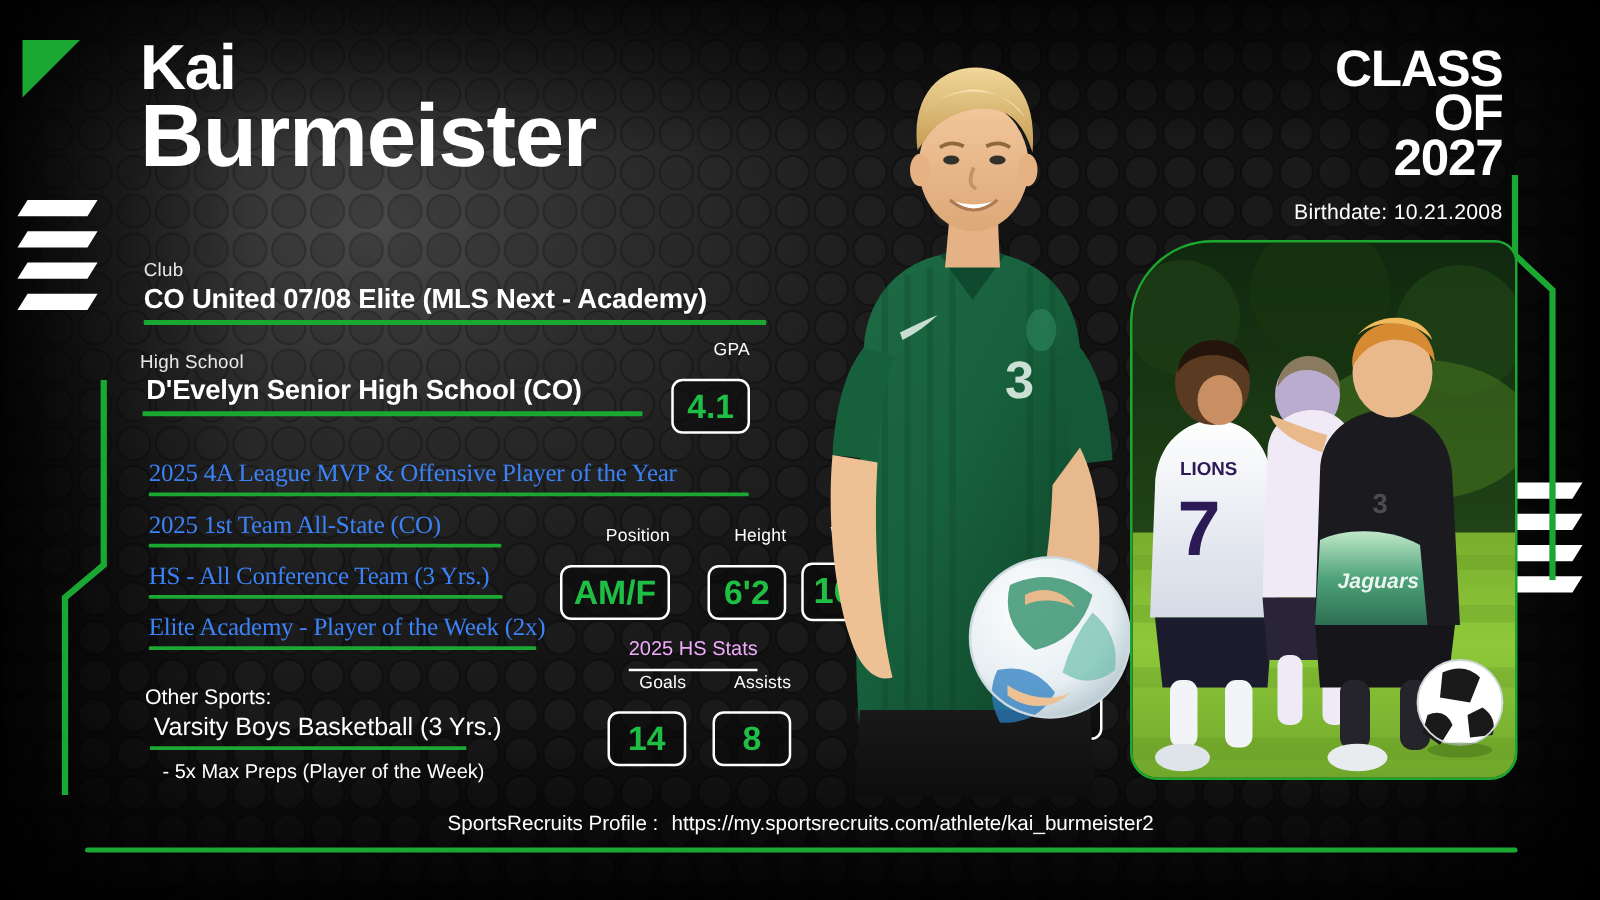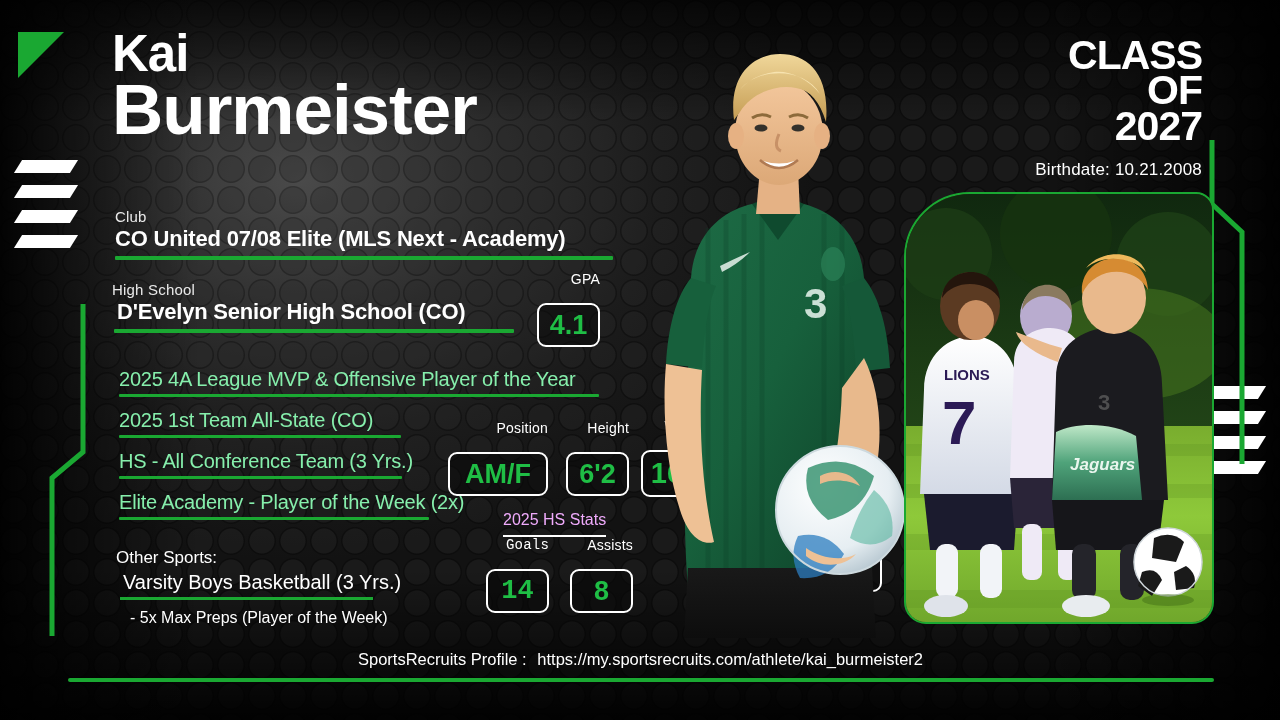--- a/index.html
+++ b/index.html
@@ -76,22 +76,23 @@
   #club-field{ left:115px; top:208px; }
   #club-field .uline{ width:498px; }
   #hs-field{ left:112px; top:281px; }
   #hs-field .field-value{ padding-left:5px; }
   #hs-field .uline{ width:400px; margin-left:2px; }
 
   
   #awards{ position:absolute; left:119px; top:368px; }
   .award{ margin-bottom:12px; }
   .award-text{
-    color:#86efac; font-size:20px; font-weight:400; letter-spacing:-0.2px;
+    color:#3b82f6; font-size:20px; font-weight:400; letter-spacing:-0.2px;
     white-space:nowrap;
+    font-family:Liberation Serif, serif;
   }
   .award .uline{ height:3px; margin-top:3px; }
 
   
   #other-sports{ position:absolute; left:116px; top:548px; }
   #os-title{ color:#ffffff; font-size:17px; font-weight:400; }
   #os-main{ color:#ffffff; font-size:20px; font-weight:400; padding-left:7px; margin-top:3px; }
   #os-main-uline{ height:3px; background:#1aa832; width:253px; margin-top:3px; margin-left:4px;}
   #os-sub{ color:#ffffff; font-size:16px; font-weight:400; padding-left:14px; margin-top:9px; }
 
@@ -101,35 +102,35 @@
     color:#ffffff; font-size:14px; font-weight:400; margin-bottom:4px;
     letter-spacing:.2px;
   }
   .stat-box{
     border:2.5px solid #ffffff; border-radius:9px;
     background:rgba(10,10,10,0.55);
     display:flex; align-items:center; justify-content:center;
     color:#1fbe45; font-weight:bold;margin-top:16px;
   }
   .sb-md{ width:63px; height:44px; font-size:27px; }
-  .sb-wide{ width:100px; height:44px; font-size:27px; }
+  .sb-wide{ width:88px; height:44px; font-size:27px; }
   .sb-lg{ width:68px; height:47px; font-size:29px; }
   .sb-xl{ width:72px; height:46px; font-size:28px; }
 
   #gpa-stat{ left:537px; top:271px; }
   #pos-stat{ left:448px; top:420px; }
   #hgt-stat{ left:566px; top:420px; }
   #wgt-stat{ left:641px; top:418px; }
 
   #hs-stats-title{
     position:absolute; left:503px; top:511px;
     color:#f0abfc; font-size:16px; font-weight:400;
     border-bottom:2px solid #ffffff; padding-bottom:6px;
   }
-  #goals-stat{ left:486px; top:537px;font-family:Liberation Mono, monospace; }
+  #goals-stat{ left:486px; top:537px; }
   #assists-stat{ left:570px; top:537px; }
 
   #psat-stat{ left:772px; top:437px; }
   #math-stat{ left:731px; top:513px; }
   #rw-stat{ left:814px; top:513px; }
   #junior-year{
     position:absolute; left:751px; top:590px;
     color:#ffffff; font-size:17px; font-weight:400;
   }
 

